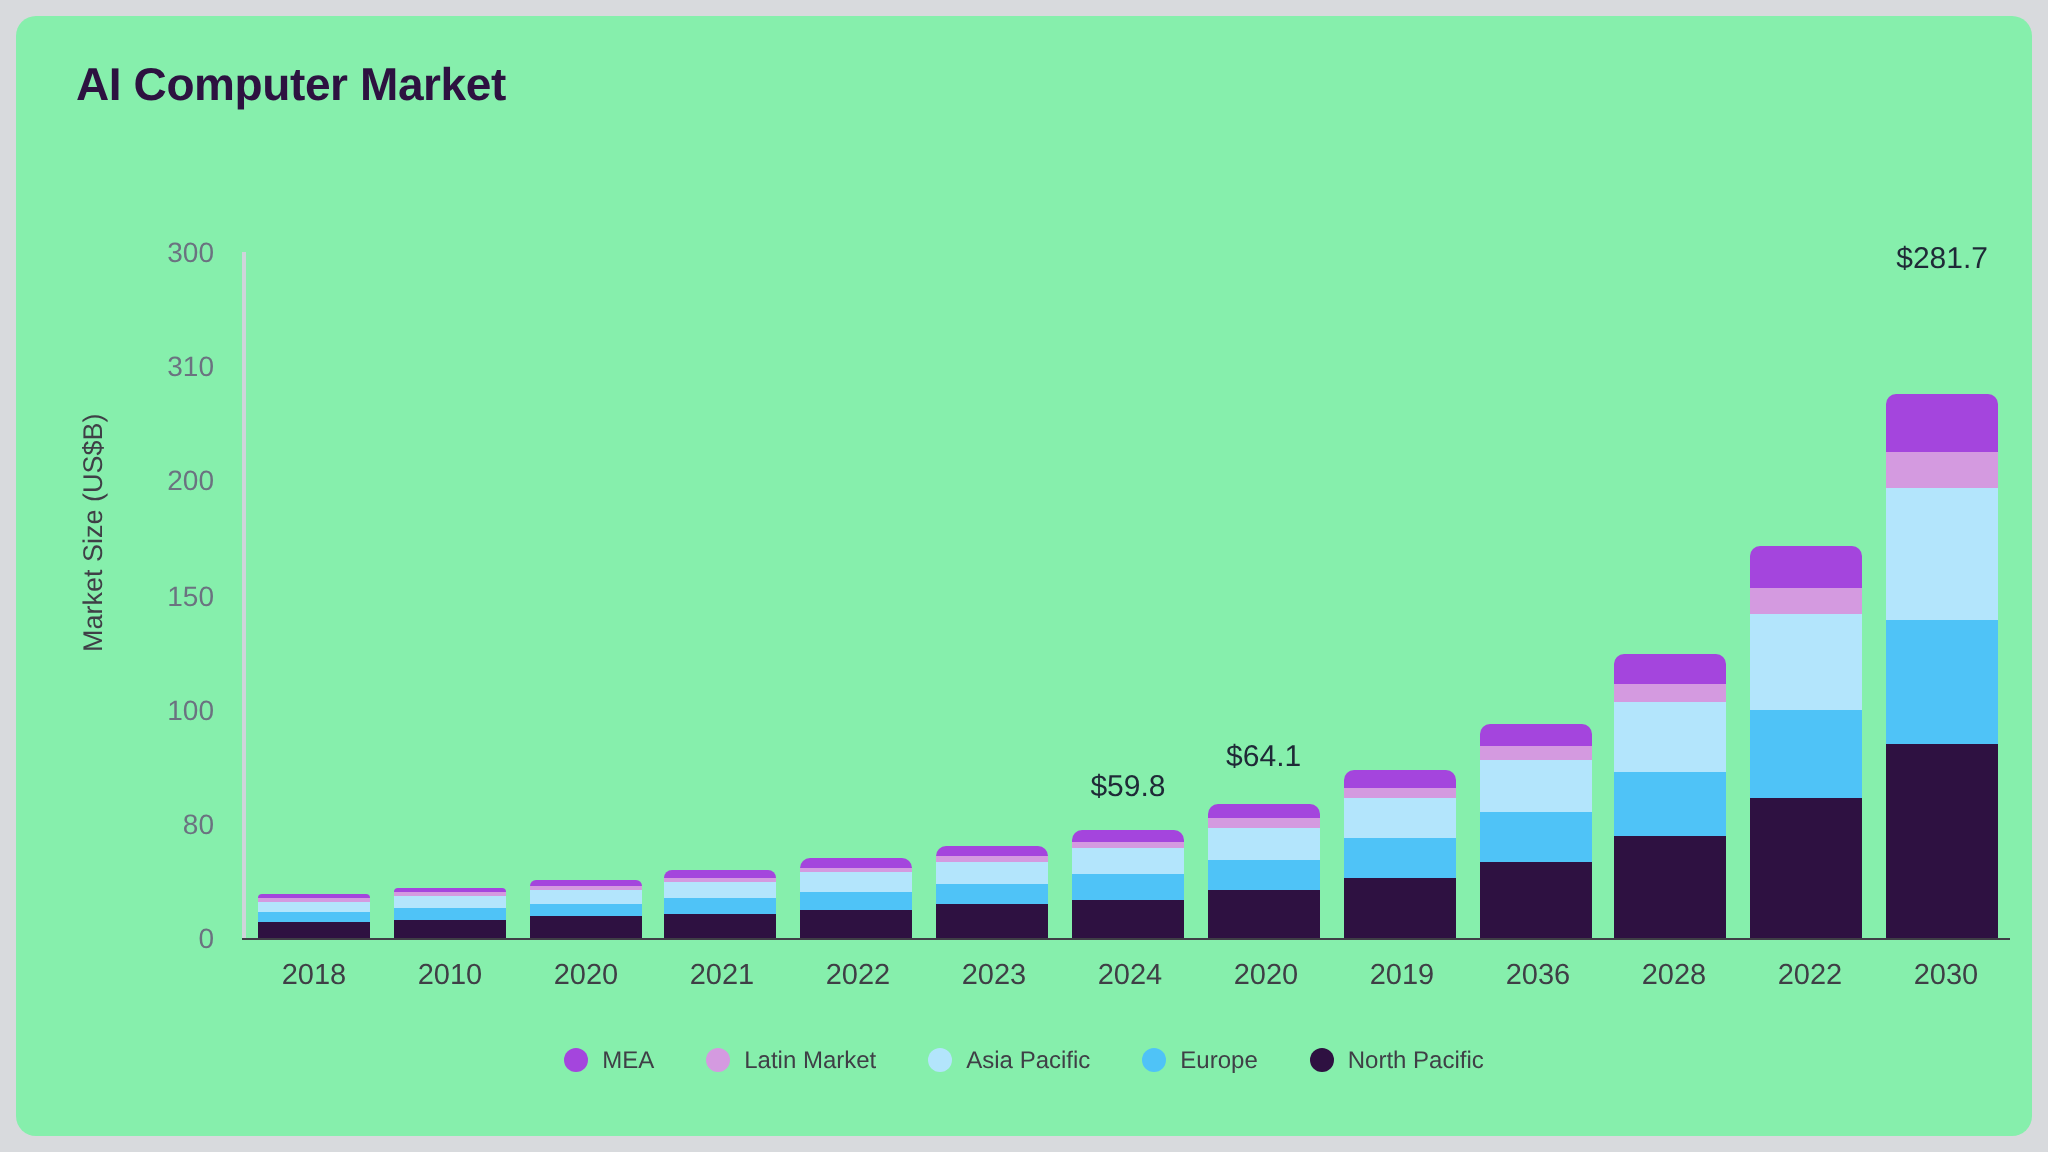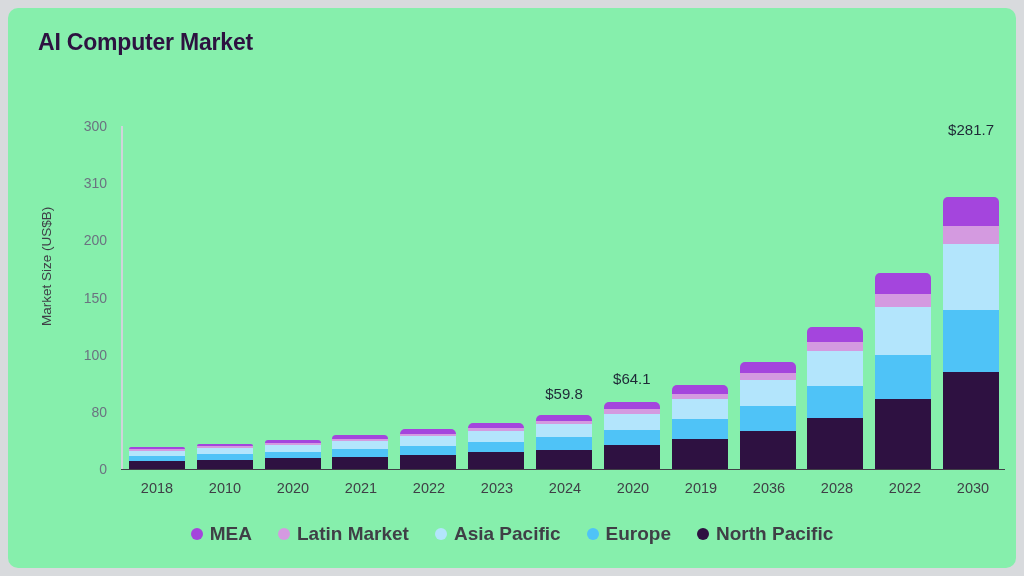--- a/index.html
+++ b/index.html
@@ -195,23 +195,22 @@
   .legend-item {
     display: flex;
     align-items: center;
     gap: 7px;
   }
   .legend-dot {
     width: 12px; height: 12px;
     border-radius: 50%;
   }
   .legend-label {
-    font-size: 19px;
+    font-size: 12px;
     color: #3f3f46;
-    font-weight: bold;
   }
 </style>
 </head>
 <body>
 
 <div id="page">
   <div id="card">
 
     <div id="header">
       <div id="chart-title">AI Computer Market</div>

